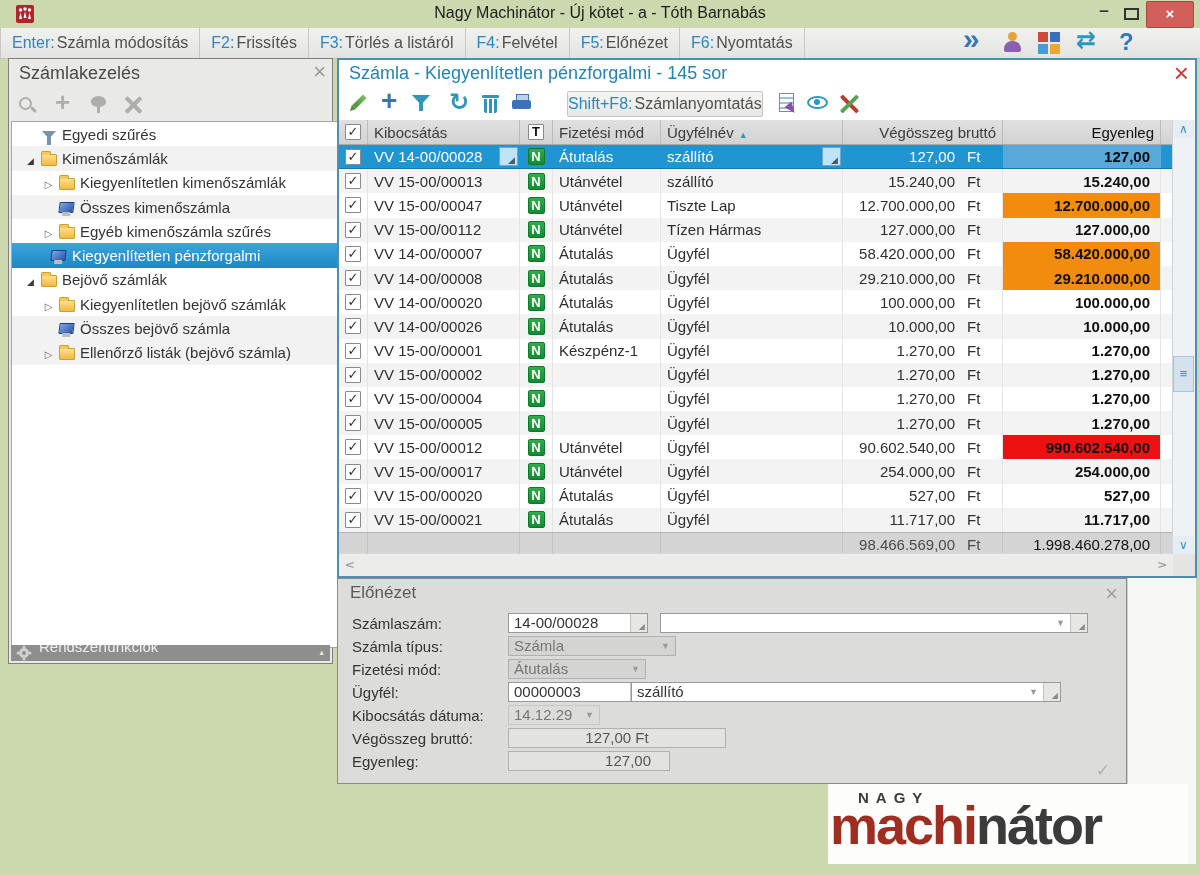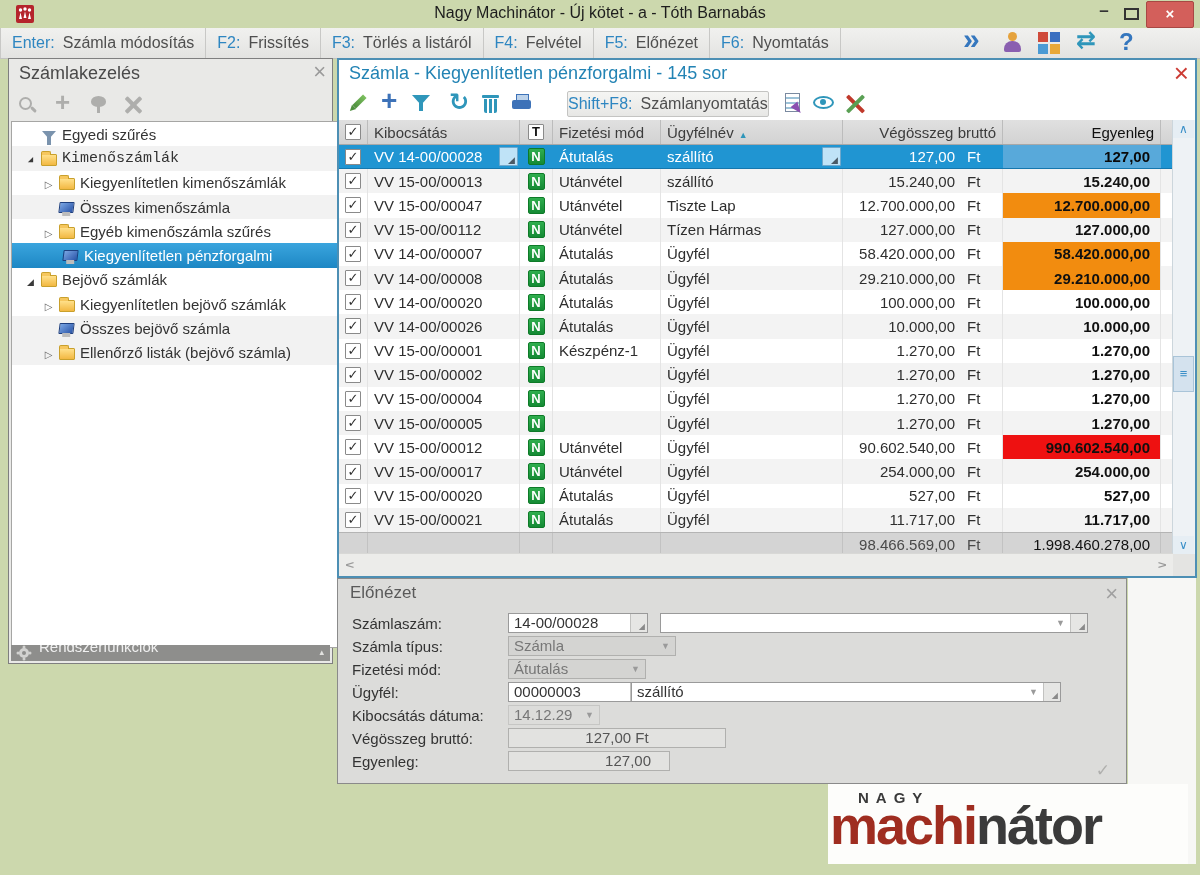--- a/index.html
+++ b/index.html
@@ -16,21 +16,21 @@
   .win-min{position:absolute;left:1090px;top:0px;width:28px;height:26px;text-align:center;font-size:17px;font-weight:bold;color:#333;line-height:22px}
   .win-max{position:absolute;left:1124px;top:8px;width:11px;height:8px;border:2px solid #333}
   .win-close{position:absolute;left:1146px;top:1px;width:46px;height:25px;background:#d35f5b;border:1px solid #a84844;border-radius:2px;color:#fff;text-align:center;font-size:15px;font-weight:bold;line-height:23px}
   
   .fnbar{position:absolute;left:0;top:28px;width:1200px;height:30px;background:linear-gradient(#f1f1ef,#e3e3e1);border-bottom:1px solid #c2c2c0}
   .fnbtns{display:flex;height:30px}
   .fn-btn{display:flex;align-items:center;padding:0 11px;border-right:1px solid #c8c8c6;font-size:16px;white-space:nowrap}
   .fn-btn:first-child{border-left:1px solid #c8c8c6}
   .fn-key{color:#2e86c1}
   .fn-key::after{content:":"}
-  .fn-label{color:#4f4f4f;margin-left:8px}
+  .fn-label{color:#4f4f4f;margin-left:2px}
   .fnicons{position:absolute;left:962px;top:0;height:30px;display:flex;align-items:center;gap:14px}
   .fnicon{position:relative;width:24px;height:24px;display:inline-block}
   .icon-double-chevron::after{content:"»";position:absolute;left:1px;top:-9px;font-size:30px;font-weight:bold;color:#3577be}
   .icon-user::before{content:"";position:absolute;left:8px;top:1px;width:9px;height:9px;border-radius:50%;background:#e5a23c}
   .icon-user::after{content:"";position:absolute;left:4px;top:10px;width:17px;height:11px;border-radius:8px 8px 2px 2px;background:#8a5fb0}
   .icon-app-grid{background:
      linear-gradient(#cf4a3a,#cf4a3a),linear-gradient(#3a6fc0,#3a6fc0),
      linear-gradient(#4a9ad4,#4a9ad4),linear-gradient(#e8a838,#e8a838);
      background-size:10px 10px;background-position:0 1px,12px 1px,0 13px,12px 13px;background-repeat:no-repeat}
   .icon-swap-arrows::after{content:"⇄";position:absolute;left:0px;top:-5px;font-size:24px;font-weight:bold;color:#2f96ba}
@@ -241,21 +241,21 @@
     </div>
   <div class="tree">
     <div>
         <div class="tree-row" style="padding-left: 10px;">
           <span class="exp"></span>
           <span class="ti">
             <span class="ti-filter"></span>
           </span>
           <span class="tlabel">Egyedi szűrés</span>
         </div>
-        <div class="tree-row alt" style="padding-left: 10px; font-family: Liberation Mono, monospace;">
+        <div class="tree-row alt" style="padding-left: 10px;">
           <span class="exp exp-open"></span>
           <span class="ti">
             <span class="ti-folder"></span>
           </span>
           <span class="tlabel">Kimenőszámlák</span>
         </div>
         <div class="tree-row" style="padding-left: 28px;">
           <span class="exp exp-closed"></span>
           <span class="ti">
             <span class="ti-folder"></span>
@@ -269,21 +269,21 @@
           </span>
           <span class="tlabel">Összes kimenőszámla</span>
         </div>
         <div class="tree-row" style="padding-left: 28px;">
           <span class="exp exp-closed"></span>
           <span class="ti">
             <span class="ti-folder"></span>
           </span>
           <span class="tlabel">Egyéb kimenőszámla szűrés</span>
         </div>
-        <div class="tree-row selected" style="padding-left: 32px;">
+        <div class="tree-row selected" style="padding-left: 20px;">
           <span class="exp"></span>
           <span class="ti">
             <span class="ti-monitor"></span>
           </span>
           <span class="tlabel">Kiegyenlítetlen pénzforgalmi</span>
         </div>
         <div class="tree-row" style="padding-left: 10px;">
           <span class="exp exp-open"></span>
           <span class="ti">
             <span class="ti-folder"></span>

